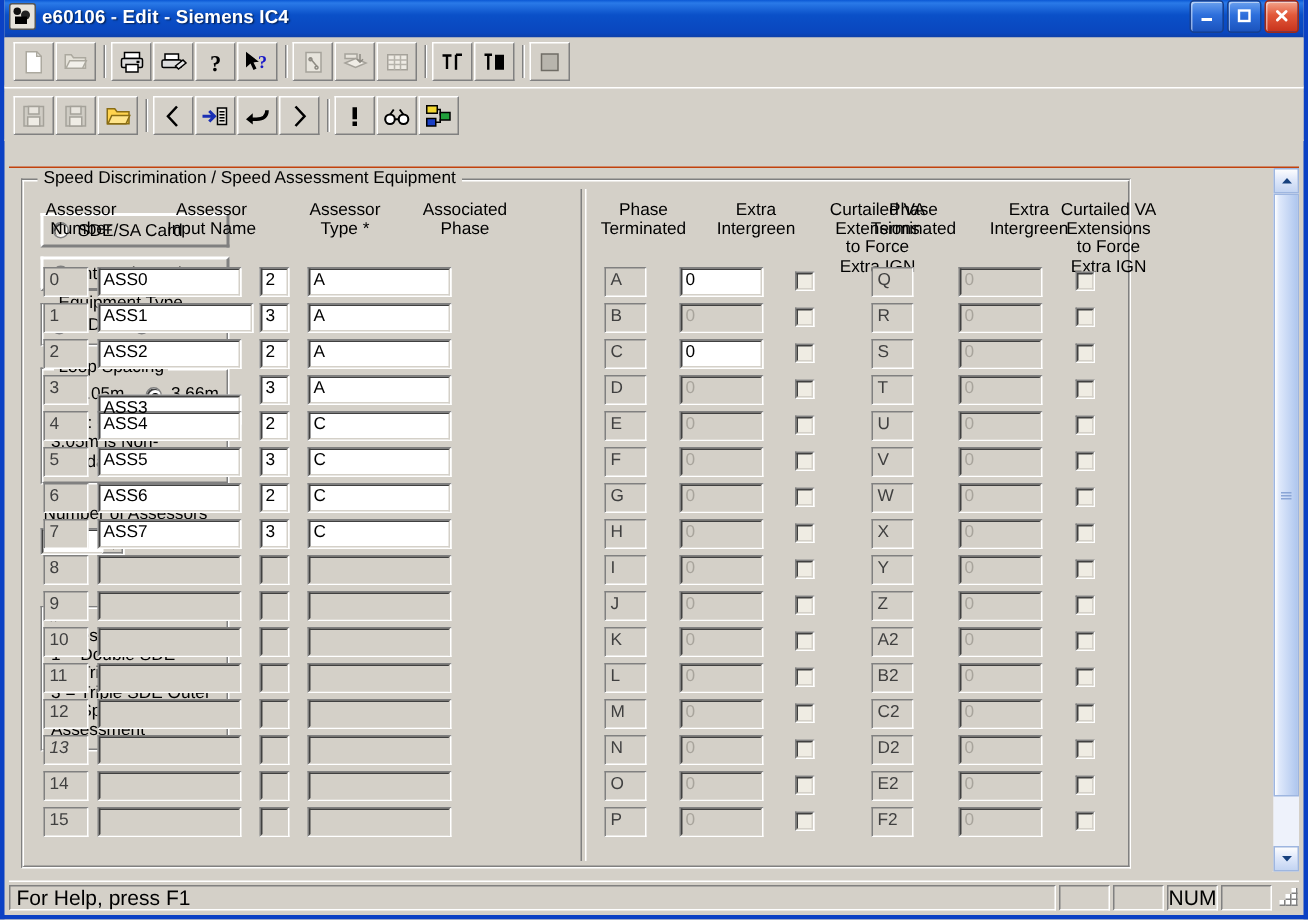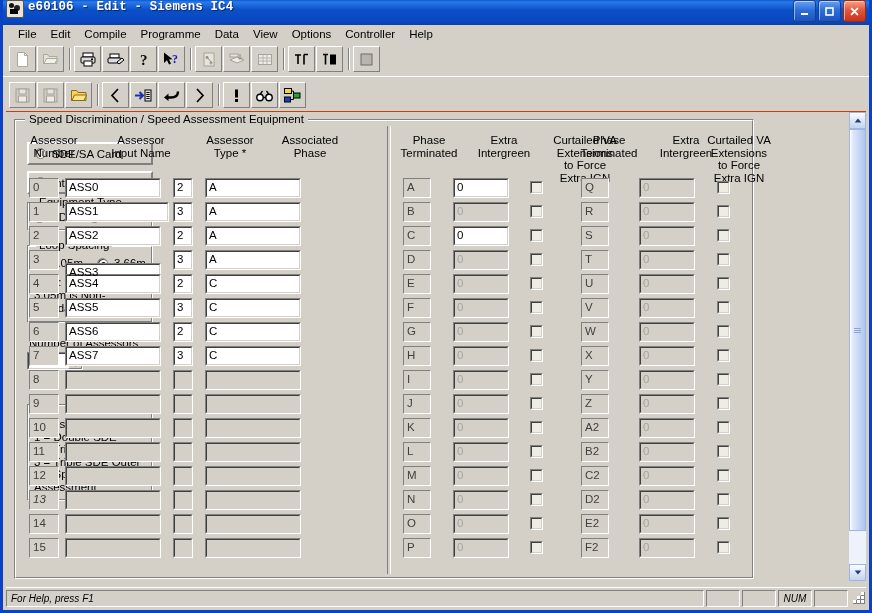--- a/index.html
+++ b/index.html
@@ -9,23 +9,23 @@
     font-size:11px;
     background:#d4d0c8;
   }
   #app{
     position:relative;width:872px;height:613px;box-sizing:border-box;
     border:3px solid #0b41c4;border-top:none;border-radius:0;
     background:#d4d0c8;
   }
   
   .titlebar{
-    height:25px;display:flex;
+    height:25px;display:flex;align-items:center;
     background:linear-gradient(180deg,#0b58d4 0%,#2a7ae8 8%,#0a50c8 40%,#0a46be 88%,#0d3fa8 100%);
-    padding:0 2px 4px 3px;box-sizing:border-box;font-family:Liberation Mono, monospace;
+    padding:0 2px 4px 3px;box-sizing:border-box;
   }
   .titlebar .appicon{
     width:16px;height:16px;margin-right:4px;flex:0 0 auto;position:relative;
     background:#e8e4dc;border:1px solid #555;border-radius:2px;overflow:hidden;
   }
   .appicon .b1{position:absolute;left:2px;top:2px;width:5px;height:5px;background:#111;border-radius:50%;}
   .appicon .b2{position:absolute;left:7px;top:4px;width:6px;height:6px;background:#222;border-radius:50%;}
   .appicon .b3{position:absolute;left:3px;top:8px;width:8px;height:5px;background:#000;}
   .title-text{
     color:#fff;font-weight:bold;font-size:12.5px;letter-spacing:.1px;
@@ -180,21 +180,21 @@
   .chk i{position:absolute;inset:0;border:1px solid #404040;border-right-color:#d4d0c8;border-bottom-color:#d4d0c8;}
   .vdiv{position:absolute;width:2px;background:#d4d0c8;border-left:1px solid #808080;border-right:1px solid #fff;}
   
   .statusbar{
     position:absolute;left:3px;right:3px;bottom:3px;height:20px;
     background:#d4d0c8;display:flex;align-items:center;box-sizing:border-box;
     border-top:1px solid #fff;
   }
   .status-pane{
     height:17px;margin:1px 2px 0 0;display:flex;align-items:center;padding-left:4px;box-sizing:border-box;
-    border:1px solid #808080;border-right-color:#fff;border-bottom-color:#fff;font-size:10px;font-style:italic;
+    border:1px solid #808080;border-right-color:#fff;border-bottom-color:#fff;font-size:14px;
   }
   .status-main{flex:1;}
   .status-sm{width:34px;justify-content:center;padding-left:0;}
   .status-grip{width:14px;height:14px;position:relative;margin-left:2px;}
   .status-grip i{position:absolute;right:1px;background:#fff;border-right:1px solid #808080;border-bottom:1px solid #808080;}
 </style>
 </head>
 <body>
 
 <div id="app">
@@ -220,31 +220,20 @@
           </svg>
       </div>
       <div class="wbtn close">
         <svg width="11" height="11" viewBox="0 0 11 11">
             <path d="M2.6 2.6 L8.4 8.4 M8.4 2.6 L2.6 8.4" stroke="#fff" stroke-width="1.9" stroke-linecap="round"></path>
           </svg>
       </div>
     </div>
   </div>
 
-  <div class="menubar">
-    <div class="menuitem">File</div>
-    <div class="menuitem">Edit</div>
-    <div class="menuitem">Compile</div>
-    <div class="menuitem">Programme</div>
-    <div class="menuitem">Data</div>
-    <div class="menuitem">View</div>
-    <div class="menuitem">Options</div>
-    <div class="menuitem">Controller</div>
-    <div class="menuitem">Help</div>
-  </div>
 
   <div class="toolbar">
     <div class="tbtn raised">
       <svg width="17" height="17" viewBox="0 0 17 17">
           <path d="M3.5 1.5h7l3 3v11h-10z" fill="#fff" stroke="#aca99f"></path>
           <path d="M10.5 1.5v3h3" fill="none" stroke="#aca99f"></path>
         </svg>
     </div>
     <div class="tbtn raised">
       <svg width="17" height="17" viewBox="0 0 17 17">

